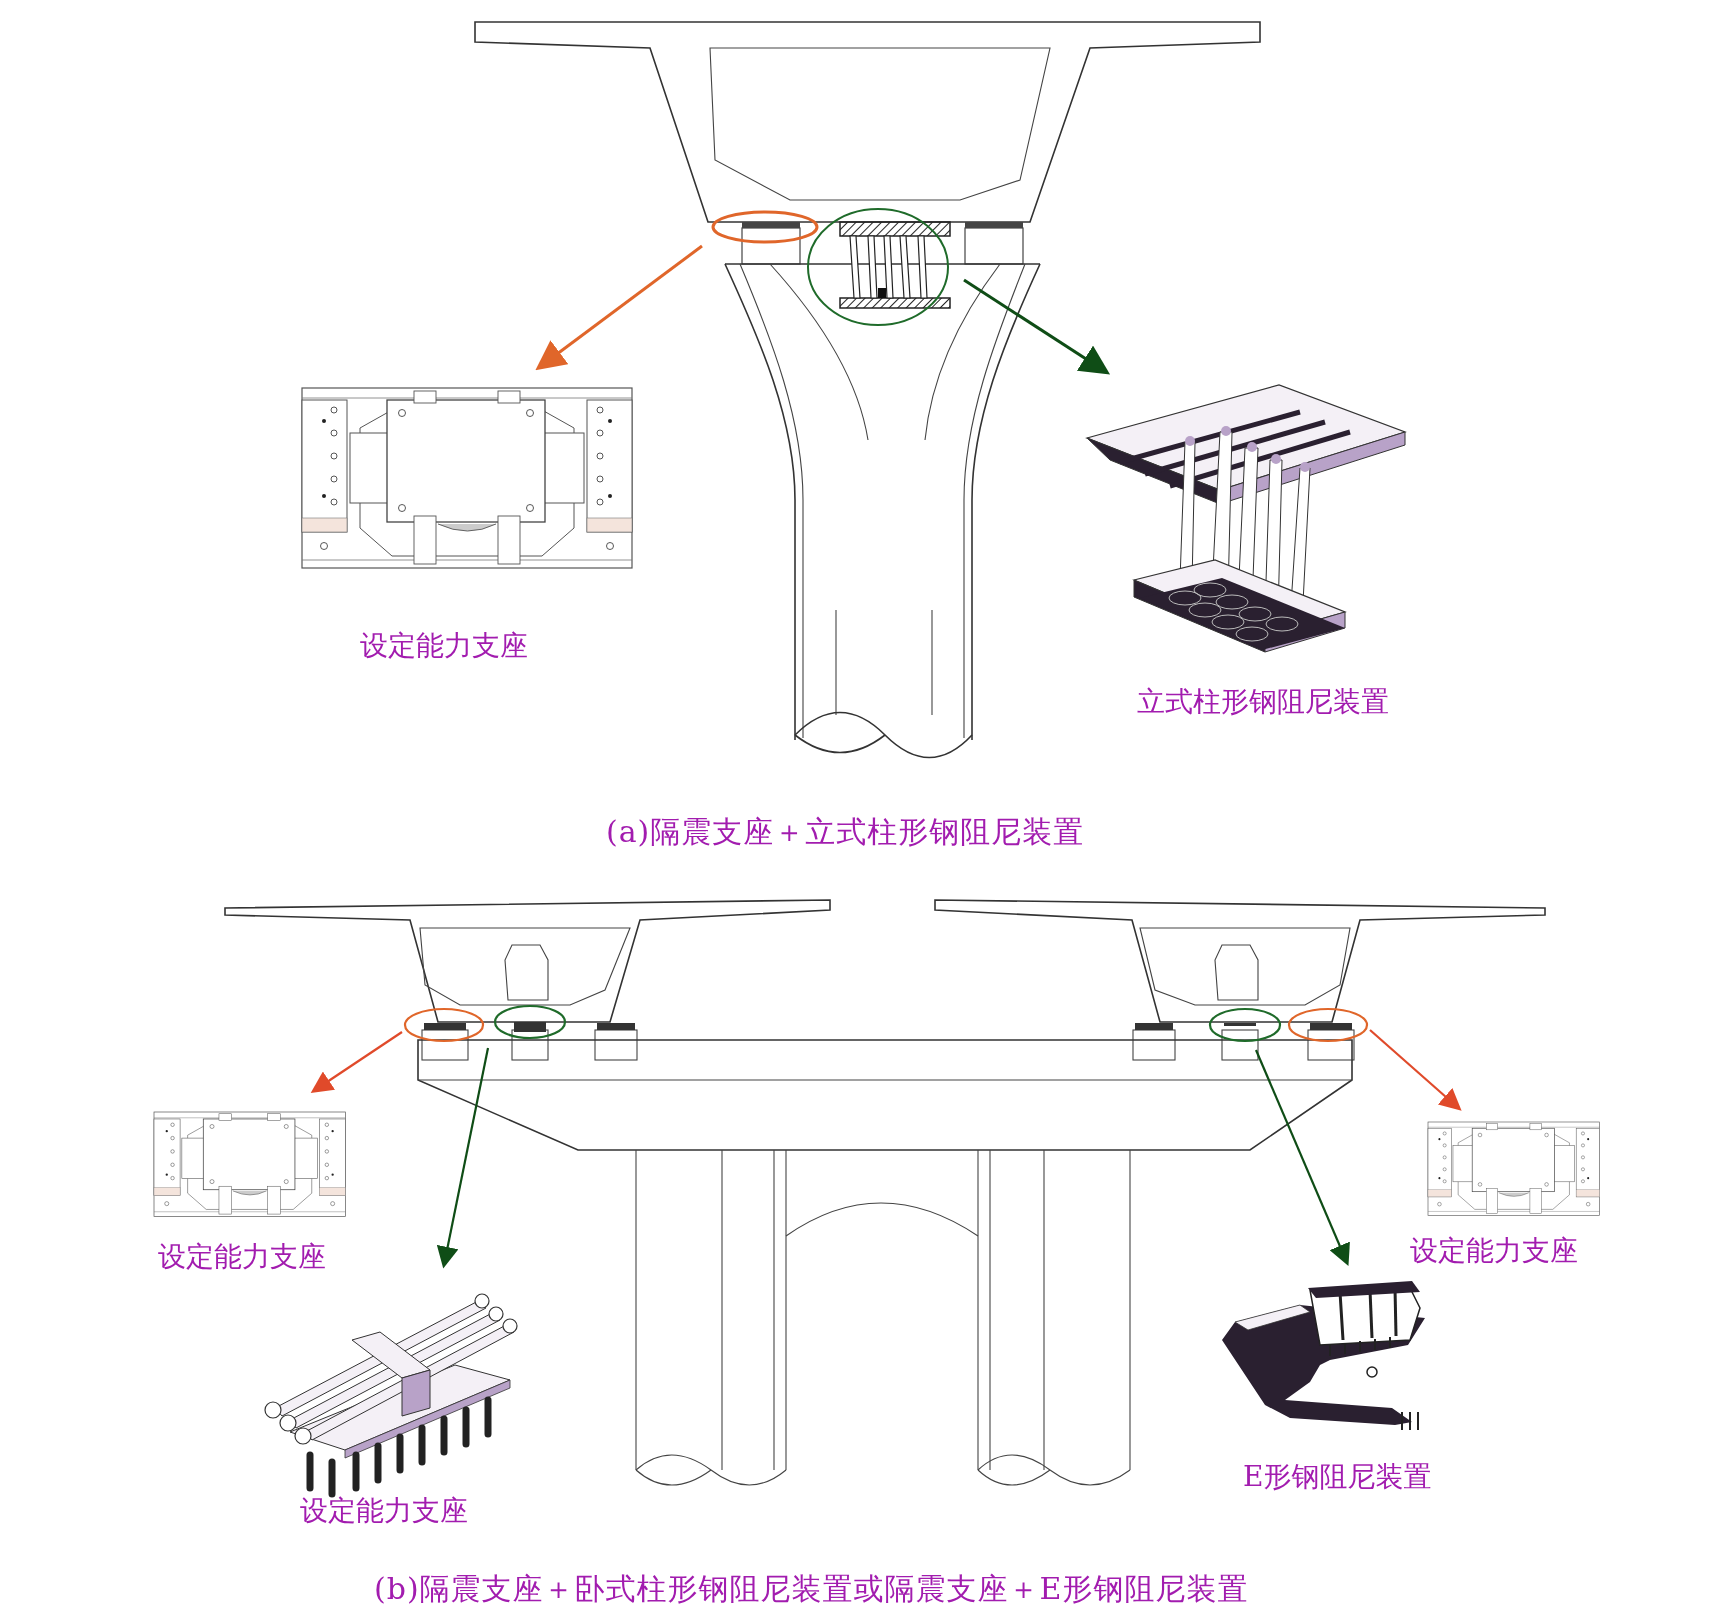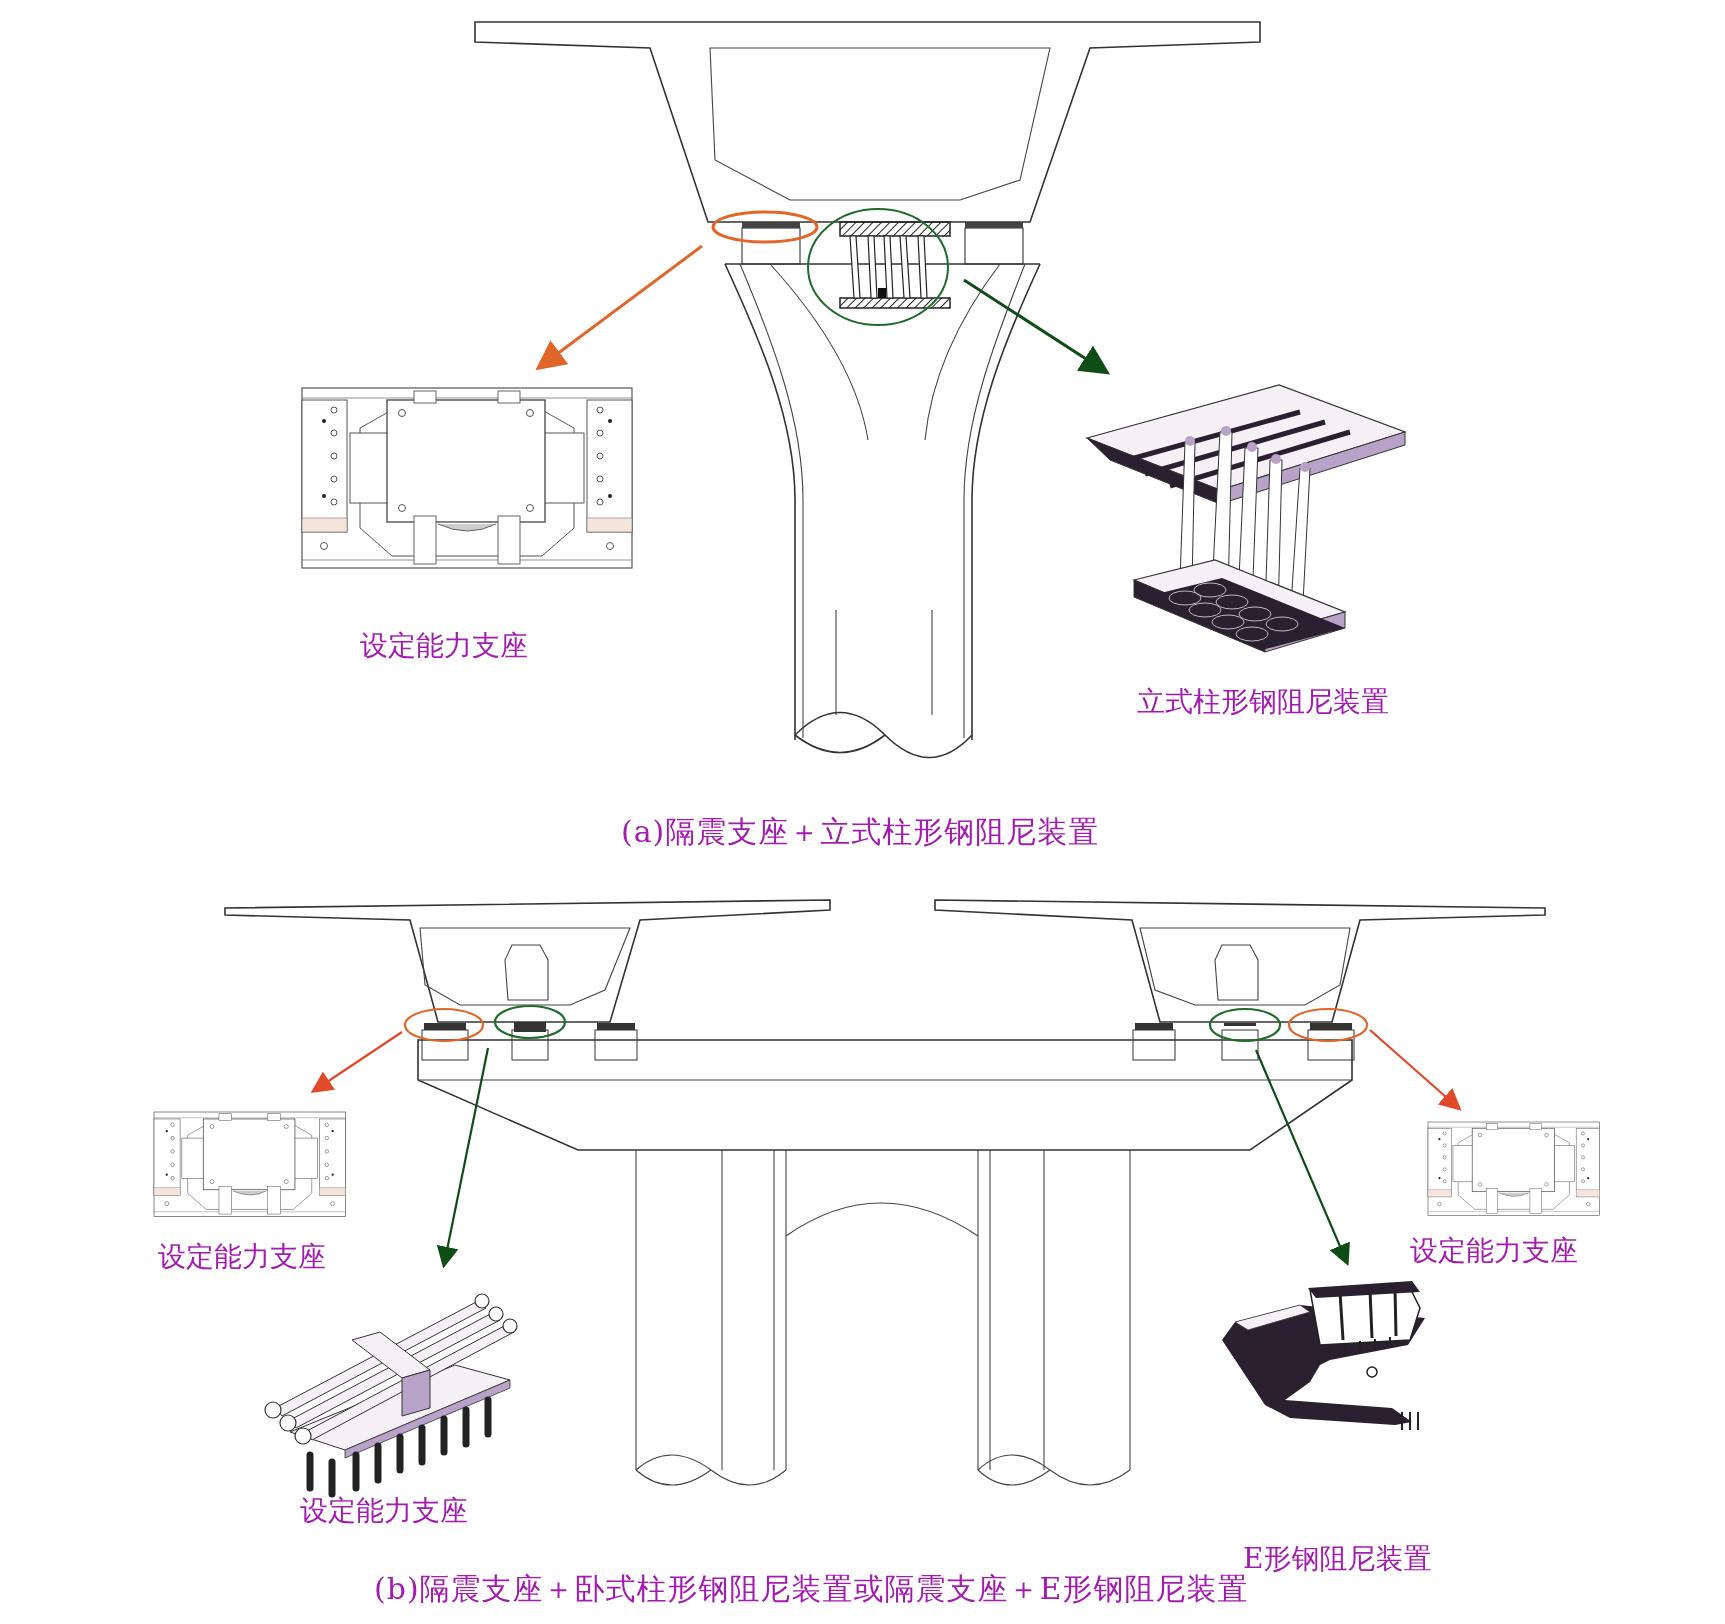--- a/index.html
+++ b/index.html
@@ -273,19 +273,19 @@
     <g stroke="#222" stroke-width="2">
         <line x1="1402" y1="1412" x2="1402" y2="1430"></line>
         <line x1="1410" y1="1412" x2="1410" y2="1430"></line>
         <line x1="1418" y1="1412" x2="1418" y2="1430"></line>
       </g>
   </g>
 </svg>
 
 <div class="lbl lbl-md" style="left:360px; top:627px;">设定能力支座</div>
 <div class="lbl lbl-md" style="left:1137px; top:683px;">立式柱形钢阻尼装置</div>
-<div class="lbl cap" style="left:621px; top:812px;">(a)隔震支座＋立式柱形钢阻尼装置</div>
+<div class="lbl cap" style="left:606px; top:812px;">(a)隔震支座＋立式柱形钢阻尼装置</div>
 
 <div class="lbl lbl-md" style="left:158px; top:1238px;">设定能力支座</div>
 <div class="lbl lbl-md" style="left:1410px; top:1232px;">设定能力支座</div>
 <div class="lbl lbl-md" style="left:300px; top:1492px;">设定能力支座</div>
-<div class="lbl lbl-md" style="left:1243px; top:1540px;text-align:center;">E形钢阻尼装置</div>
+<div class="lbl lbl-md" style="left:1243px; top:1458px;text-align:center;">E形钢阻尼装置</div>
 <div class="lbl cap" style="left:374px; top:1569px;">(b)隔震支座＋卧式柱形钢阻尼装置或隔震支座＋E形钢阻尼装置</div>
 
 </body></html>

